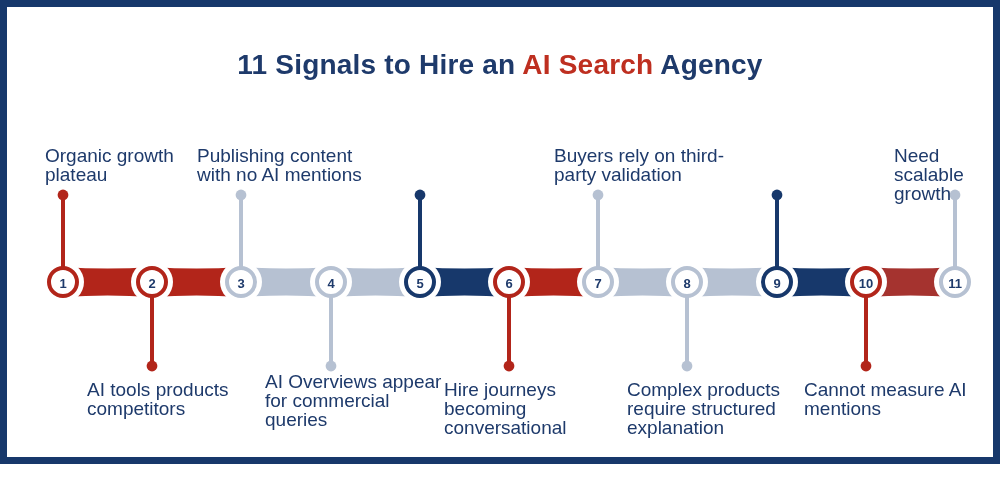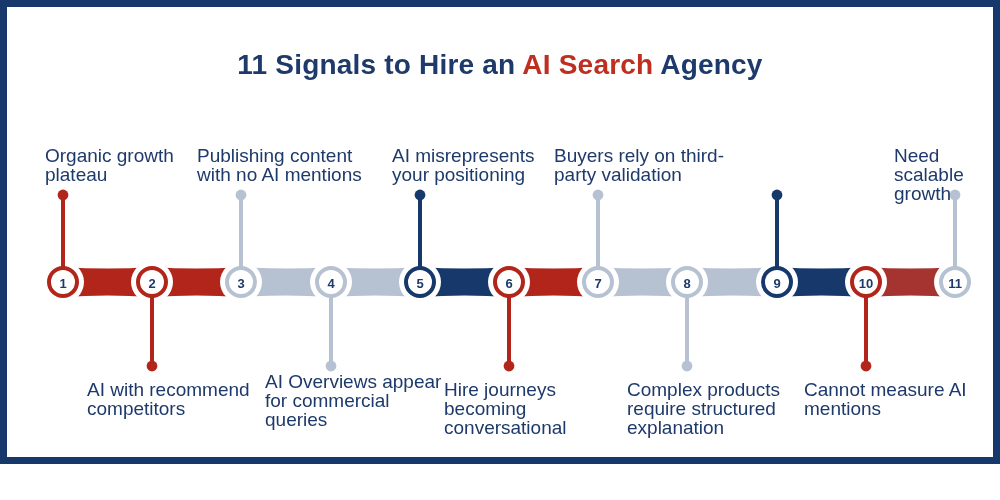--- a/index.html
+++ b/index.html
@@ -137,29 +137,27 @@
       <text x="770" y="276" text-anchor="middle" dominant-baseline="central" font-size="13" font-weight="bold" fill="#1E3A6B" font-family="&quot;Liberation Sans&quot;, sans-serif">9</text>
       <circle cx="859" cy="275" r="14" fill="#FFFFFF" stroke="#B2251A" stroke-width="4"></circle>
       <text x="859" y="276" text-anchor="middle" dominant-baseline="central" font-size="13" font-weight="bold" fill="#1E3A6B" font-family="&quot;Liberation Sans&quot;, sans-serif">10</text>
       <circle cx="948" cy="275" r="14" fill="#FFFFFF" stroke="#B6C1D2" stroke-width="4"></circle>
       <text x="948" y="276" text-anchor="middle" dominant-baseline="central" font-size="13" font-weight="bold" fill="#1E3A6B" font-family="&quot;Liberation Sans&quot;, sans-serif">11</text>
     </svg>
 
   <div id="labels">
       <div class="lbl" style="left: 38px; top: 139px;">Organic growth
 plateau</div>
-      <div class="lbl" style="left: 80px; top: 373px;">AI with recommend
+      <div class="lbl" style="left: 80px; top: 373px;">AI tools products
 competitors</div>
       <div class="lbl" style="left: 190px; top: 139px;">Publishing content
 with no AI mentions</div>
       <div class="lbl" style="left: 258px; top: 365px;">AI Overviews appear
 for commercial
 queries</div>
-      <div class="lbl" style="left: 385px; top: 139px;">AI misrepresents
-your positioning</div>
       <div class="lbl" style="left: 437px; top: 373px;">Hire journeys
 becoming
 conversational</div>
       <div class="lbl" style="left: 620px; top: 373px;">Complex products
 require structured
 explanation</div>
       <div class="lbl" style="left: 547px; top: 139px;">Buyers rely on third-
 party validation</div>
       <div class="lbl" style="left: 887px; top: 139px;">Need scalable
 growth</div>

